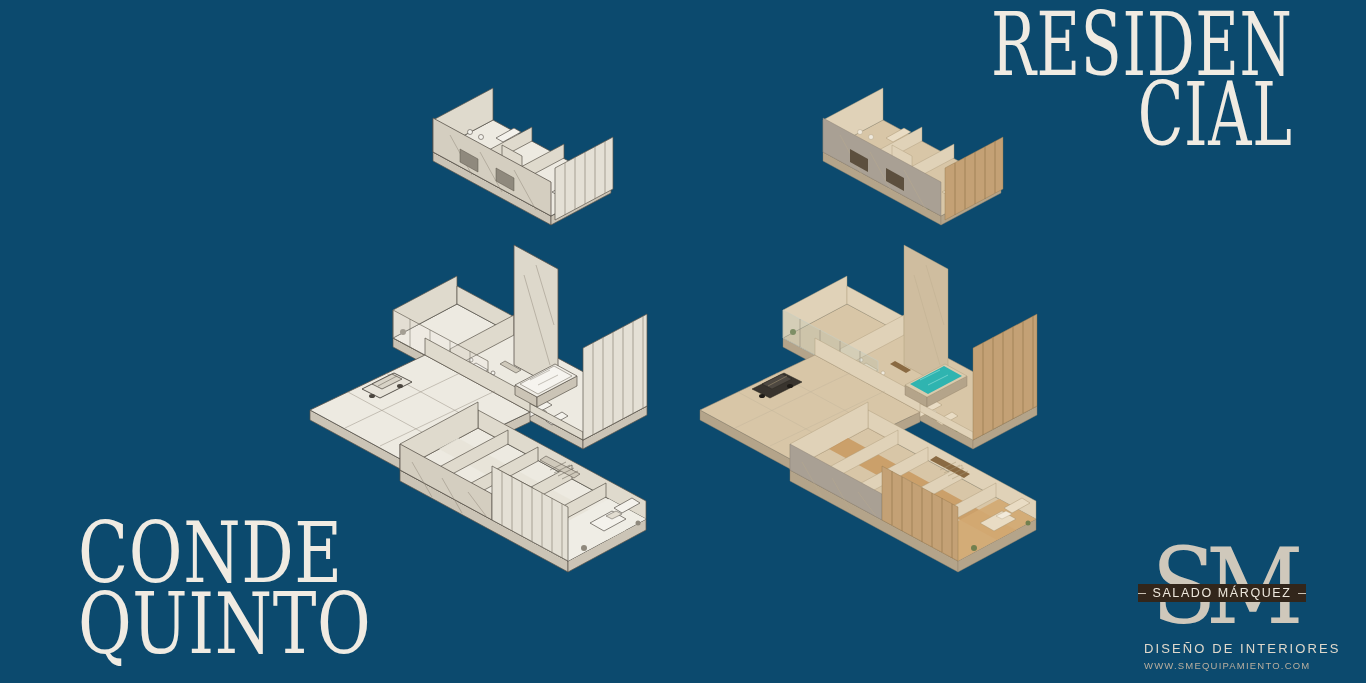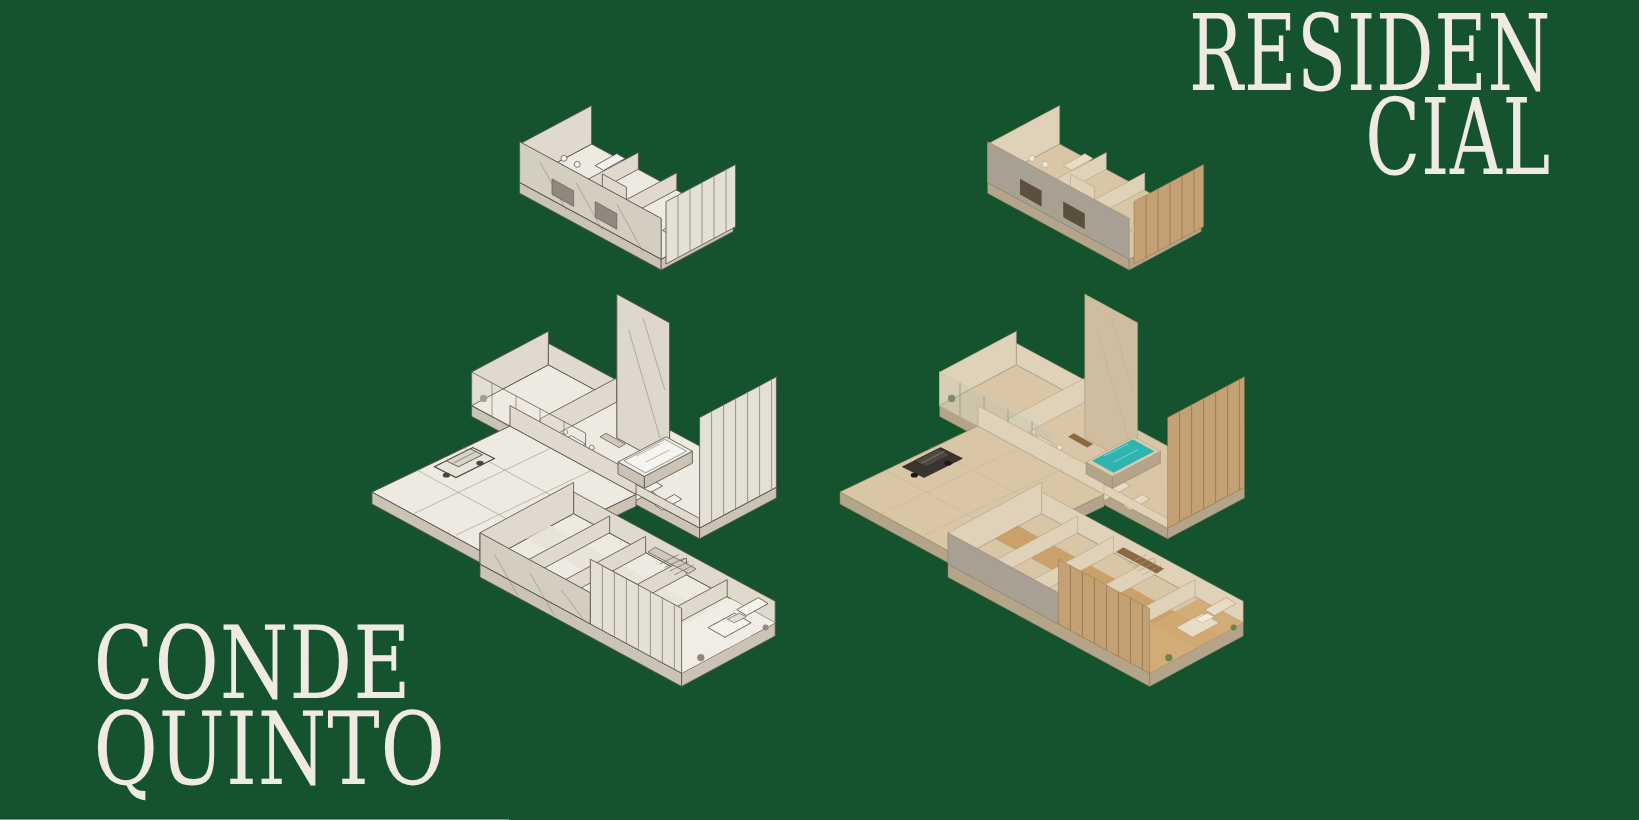--- a/index.html
+++ b/index.html
@@ -1,16 +1,16 @@
 <!DOCTYPE html>
 <html><head>
 <meta charset="utf-8">
 <style>
   html,body{margin:0;padding:0;}
-  .poster{position:relative;width:1366px;height:683px;background:#14532d;overflow:hidden;
+  .poster{position:relative;width:1366px;height:683px;background:#0c4a6e;overflow:hidden;
           font-family:"Liberation Sans",sans-serif;text-decoration:underline;}
   
   .heading{position:absolute;top:10px;right:74px;text-align:right;color:#F0EBE2;
            font-family:"DejaVu Serif",serif;font-weight:400;font-size:88px;line-height:.8;
            transform:scaleX(.68);transform-origin:top right;letter-spacing:.01em;}
   .project{position:absolute;left:78px;top:518px;text-align:left;color:#F0EBE2;
            font-family:"DejaVu Serif",serif;font-weight:400;font-size:84px;line-height:.84;
            transform:scaleX(.78);transform-origin:top left;letter-spacing:.01em;}
   
   .brand{position:absolute;left:1144px;top:546px;width:156px;text-align:center;}
@@ -344,14 +344,26 @@
     <g>
       <polygon class="plate-side" points="215,305 237,317 237,327 215,315"></polygon>
       <polygon class="plate-side" points="237,317 277,296 277,306 237,327"></polygon>
       <polygon class="rim" points="215,305 255,284 277,296 237,317"></polygon>
       <polygon class="water" points="220,304 254,286 272,296 238,314"></polygon>
       <line class="ripple" x1="230" y1="300" x2="250" y2="290"></line>
       <line class="ripple" x1="238" y1="305" x2="258" y2="295"></line>
     </g>
   </svg>
 
+  <div class="brand">
+    <div class="monogram-wrap">
+      <span class="monogram">SM</span>
+      <div class="nameband">
+        <span class="rule"></span>
+        <span class="studio">SALADO MÁRQUEZ</span>
+        <span class="rule"></span>
+      </div>
+    </div>
+    <div class="tagline">DISEÑO DE INTERIORES</div>
+    <div class="website">WWW.SMEQUIPAMIENTO.COM</div>
+  </div>
 
 </div>
 
 </body></html>

